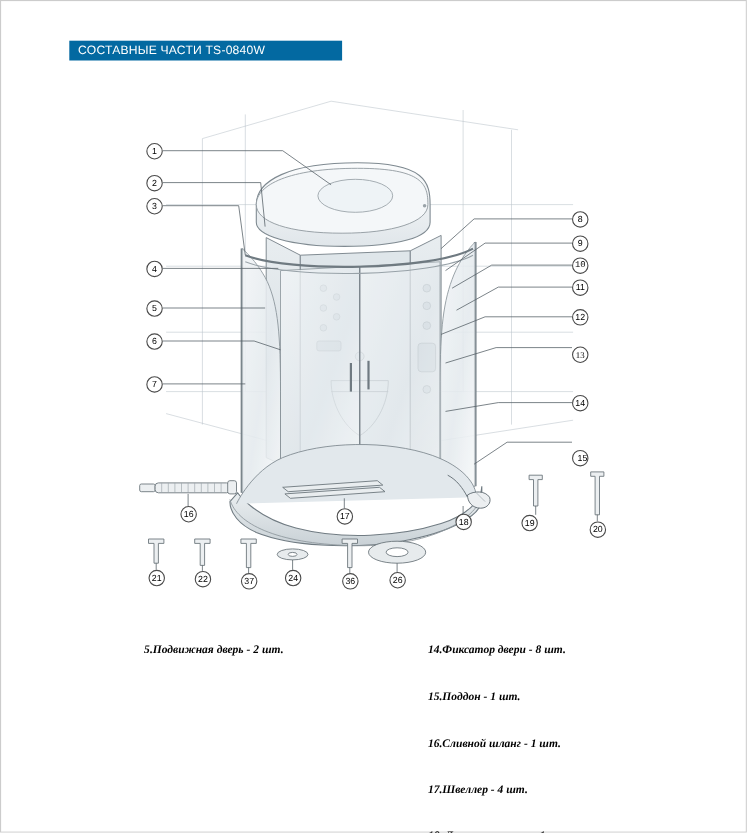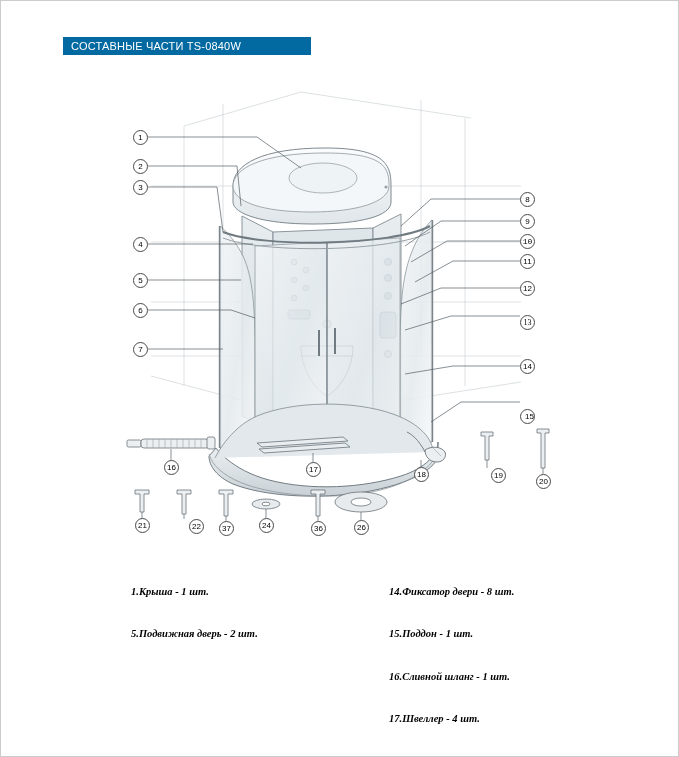--- a/index.html
+++ b/index.html
@@ -310,34 +310,33 @@
     <div class="bubble" style="left:519px; top:178px;font-family:Liberation Mono, monospace;">10</div>
     <div class="bubble" style="left:519px; top:198px;">11</div>
     <div class="bubble" style="left:519px; top:225px;">12</div>
     <div class="bubble" style="left:519px; top:259px;font-family:Liberation Serif, serif;">13</div>
     <div class="bubble" style="left:519px; top:303px;">14</div>
     <div class="bubble" style="left:519px; top:353px;text-align:right;">15</div>
 
     <div class="bubble" style="left:163px; top:404px;">16</div>
     <div class="bubble" style="left:305px; top:406px;">17</div>
     <div class="bubble" style="left:413px; top:411px;">18</div>
-    <div class="bubble" style="left:490px; top:412px;">19</div>
+    <div class="bubble" style="left:473px; top:412px;">19</div>
     <div class="bubble" style="left:535px; top:418px;">20</div>
 
     <div class="bubble" style="left:134px; top:462px;">21</div>
-    <div class="bubble" style="left:176px; top:463px;margin-left:12px;">22</div>
+    <div class="bubble" style="left:176px; top:463px;">22</div>
     <div class="bubble" style="left:218px; top:465px;">37</div>
     <div class="bubble" style="left:258px; top:462px;">24</div>
     <div class="bubble" style="left:310px; top:465px;">36</div>
     <div class="bubble" style="left:353px; top:464px;">26</div>
   </div>
 
   <div id="parts-list">
     <div class="col left">
-      <div class="part-line">1.Крыша - 1 шт.</div>
       <div class="part-line">5.Подвижная дверь - 2 шт.</div>
       
       
       
       
       
       
       
       
     </div>

